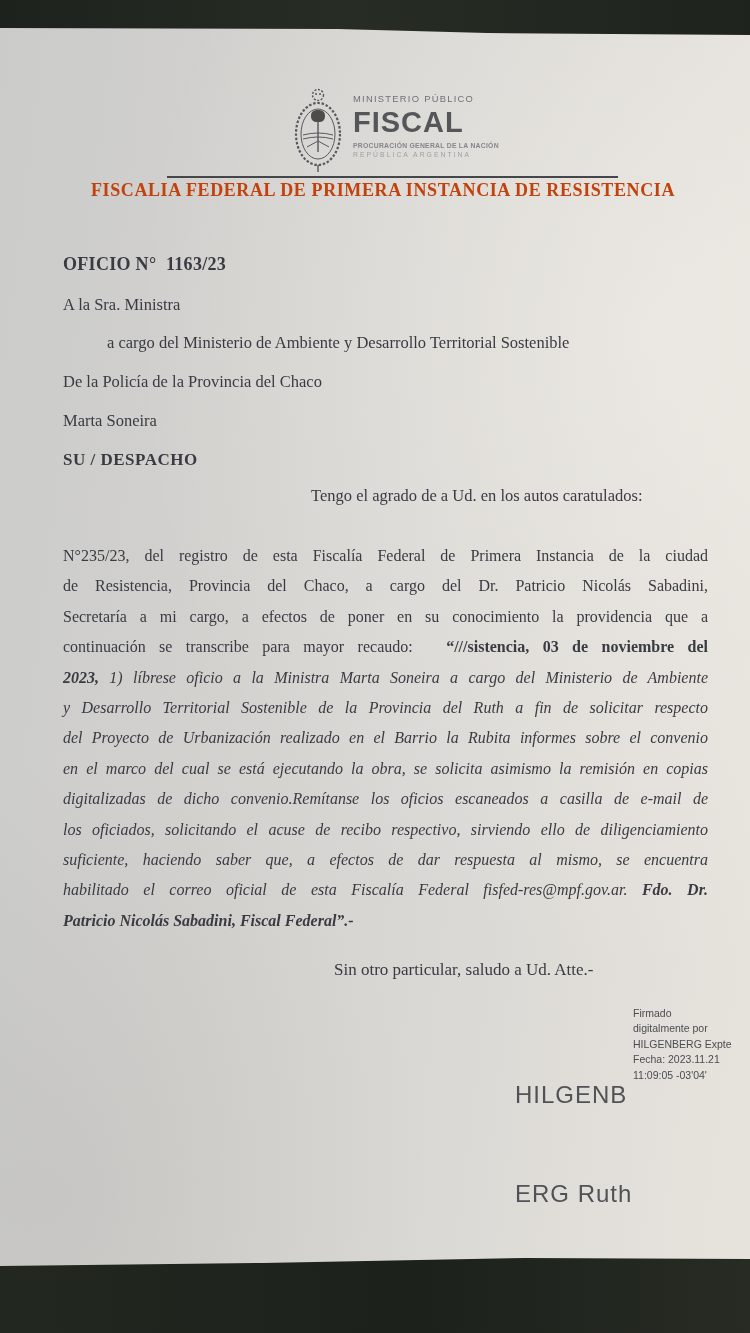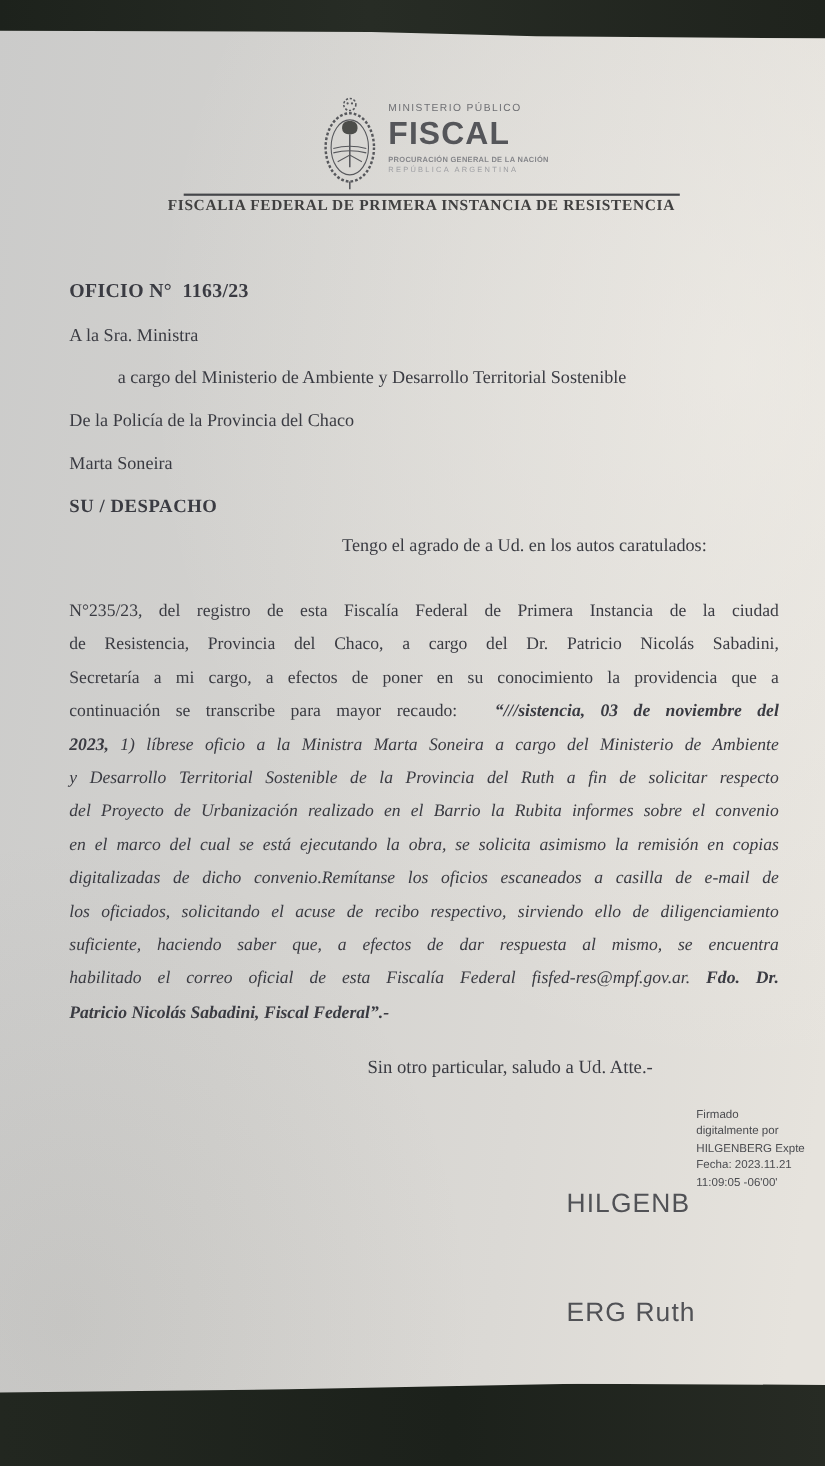--- a/index.html
+++ b/index.html
@@ -31,21 +31,21 @@
   .logo-text{position:absolute;left:353px;top:93px;width:120px;font-family:"Liberation Sans",sans-serif;}
   .logo-small{font-size:11px;letter-spacing:1.5px;color:#6f7074;white-space:nowrap;
     transform:scale(0.85);transform-origin:left top;font-weight:400;}
   .logo-big{font-size:29px;font-weight:700;letter-spacing:1px;color:#55565a;margin-top:1px;white-space:nowrap;}
   .logo-sub1{font-size:10px;font-weight:700;letter-spacing:0.4px;color:#85868a;white-space:nowrap;
     transform:scale(0.68);transform-origin:left top;margin-top:3px;}
   .logo-sub2{font-size:10px;letter-spacing:3px;color:#9d9ea2;white-space:nowrap;
     transform:scale(0.68);transform-origin:left top;margin-top:-2px;}
   .office-rule{position:absolute;left:167px;top:176px;width:451px;height:2px;background:#45464a;}
   .office-line{position:absolute;left:63px;top:180px;width:640px;text-align:center;
-    font-weight:700;font-size:14px;letter-spacing:0.6px;color:#404040;white-space:pre;}
+    font-weight:700;font-size:18px;letter-spacing:0.6px;color:#c2410c;white-space:pre;}
 
   
   .ln{position:absolute;font-size:16.5px;white-space:pre;}
   .just{left:63px;width:645px;white-space:normal;text-align:justify;text-align-last:justify;font-size:16px;}
   .bold{font-weight:700;}
   .redline{position:absolute;left:63px;top:512px;width:641px;display:flex;align-items:center;}
   .redbar{flex:1;height:21px;background:#0a0a0a;border-radius:2px;margin:0 9px 0 10px;
     transform:rotate(-0.35deg);box-shadow:2px 1px 0 rgba(10,10,10,0.9);}
 
   
@@ -98,21 +98,21 @@
     <div class="ln" style="left:63px;top:411px;">Marta Soneira</div>
     <div class="ln bold" style="left:63px;top:450px;font-size:17px;letter-spacing:0.5px;">SU / DESPACHO</div>
 
     <div class="ln" style="left:311px;top:486px;">Tengo el agrado de a Ud. en los autos caratulados:</div>
 
 
     <div>
         <div class="ln just" style="top: 547px;"><span style="font-weight: 400;">N°235/23</span><span>, del registro de esta Fiscalía Federal de Primera Instancia de la ciudad</span></div>
         <div class="ln just" style="top: 577.4px;"><span>de Resistencia, Provincia del Chaco, a cargo del Dr. Patricio Nicolás Sabadini,</span></div>
         <div class="ln just" style="top: 607.8px;"><span>Secretaría a mi cargo, a efectos de poner en su conocimiento la providencia que a</span></div>
-        <div class="ln just" style="top: 638.2px;"><span>continuación se transcribe para mayor recaudo: </span><span style="font-weight: 700; font-style: italic; margin-left: 20px;">“///sistencia, 03 de  noviembre del</span></div>
+        <div class="ln just" style="top: 638.2px;"><span>continuación se transcribe para mayor recaudo: </span><span style="font-weight: 700;  margin-left: 20px;">“///sistencia, 03 de  noviembre del</span></div>
         <div class="ln just" style="top: 668.6px;"><span style="font-weight: 700; font-style: italic;">2023,</span><span style="font-style: italic;"> 1) líbrese oficio a la Ministra Marta Soneira a cargo del Ministerio de Ambiente</span></div>
         <div class="ln just" style="top: 699px;"><span style="font-style: italic;">y Desarrollo Territorial Sostenible de la Provincia del Ruth a fin de solicitar respecto</span></div>
         <div class="ln just" style="top: 729.4px;"><span style="font-style: italic;">del Proyecto de Urbanización realizado en el Barrio la Rubita informes sobre el convenio</span></div>
         <div class="ln just" style="top: 759.8px;"><span style="font-style: italic;">en el marco del cual se está ejecutando la obra, se solicita asimismo la remisión en copias</span></div>
         <div class="ln just" style="top: 790.2px;"><span style="font-style: italic;">digitalizadas de dicho convenio.Remítanse los oficios escaneados a casilla de e-mail de</span></div>
         <div class="ln just" style="top: 820.6px;"><span style="font-style: italic;">los oficiados, solicitando el acuse de recibo respectivo, sirviendo ello de diligenciamiento</span></div>
         <div class="ln just" style="top: 851px;"><span style="font-style: italic;">suficiente, haciendo saber que, a efectos de dar respuesta al mismo, se encuentra</span></div>
         <div class="ln just" style="top: 881.4px;"><span style="font-style: italic;">habilitado el correo oficial de esta Fiscalía Federal fisfed-res@mpf.gov.ar. </span><span style="font-weight: 700; font-style: italic;">Fdo. Dr.</span></div>
         <div class="ln " style="top: 911.8px; left: 63px; font-size: 16px;"><span style="font-weight: 700; font-style: italic;">Patricio Nicolás Sabadini, Fiscal Federal”.-</span></div>
       </div>
@@ -121,16 +121,16 @@
 
     <div class="sig-name">
       <div>HILGENB</div>
       <div>ERG Ruth</div>
     </div>
     <div class="sig-details">
       <div>Firmado</div>
       <div>digitalmente por</div>
       <div>HILGENBERG Expte</div>
       <div>Fecha: 2023.11.21</div>
-      <div>11:09:05 -06'00'</div>
+      <div>11:09:05 -03'04'</div>
     </div>
   </div>
 </div>
 
 </body></html>

